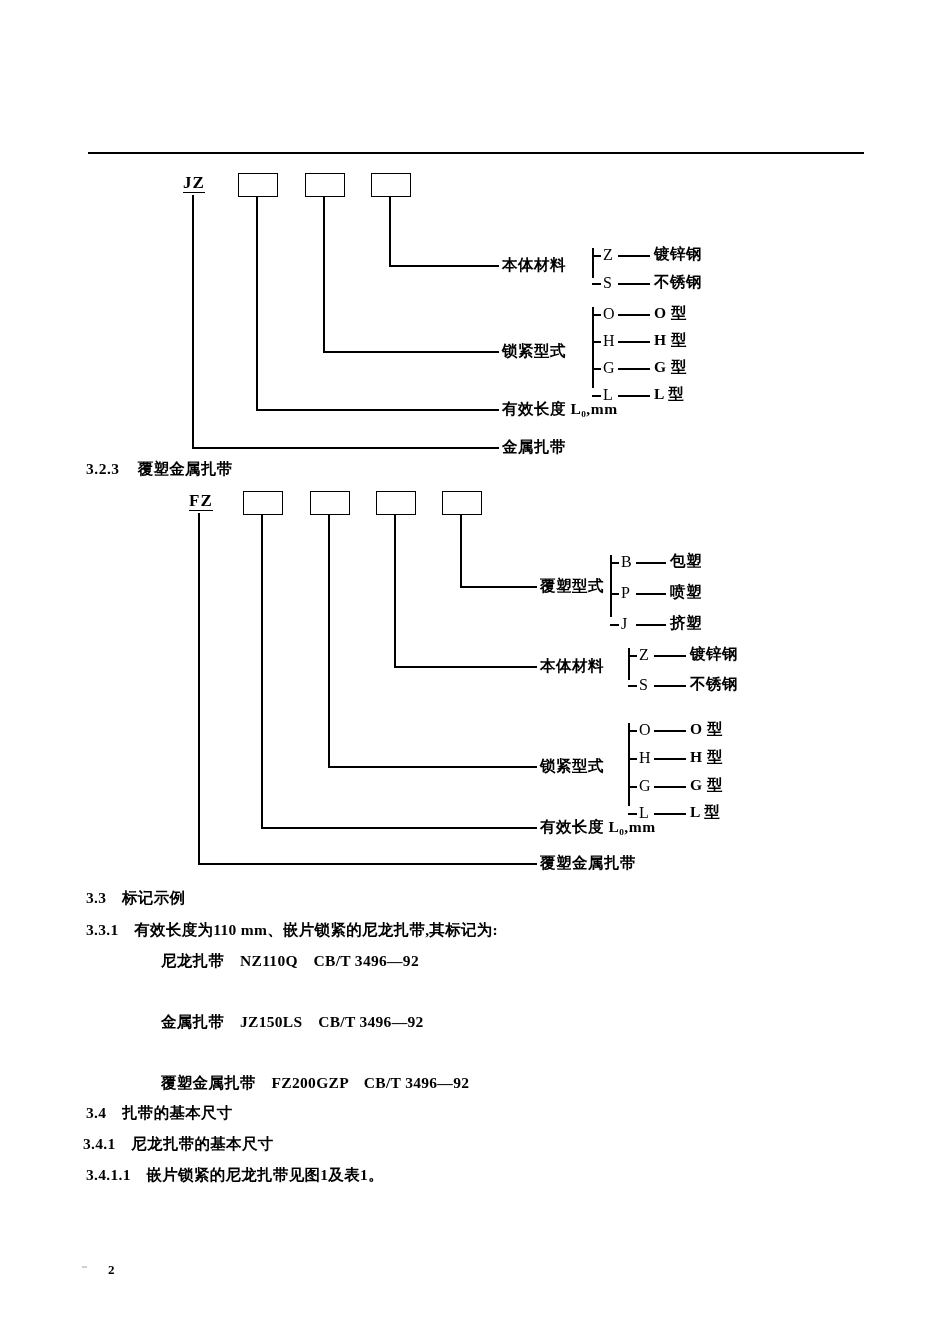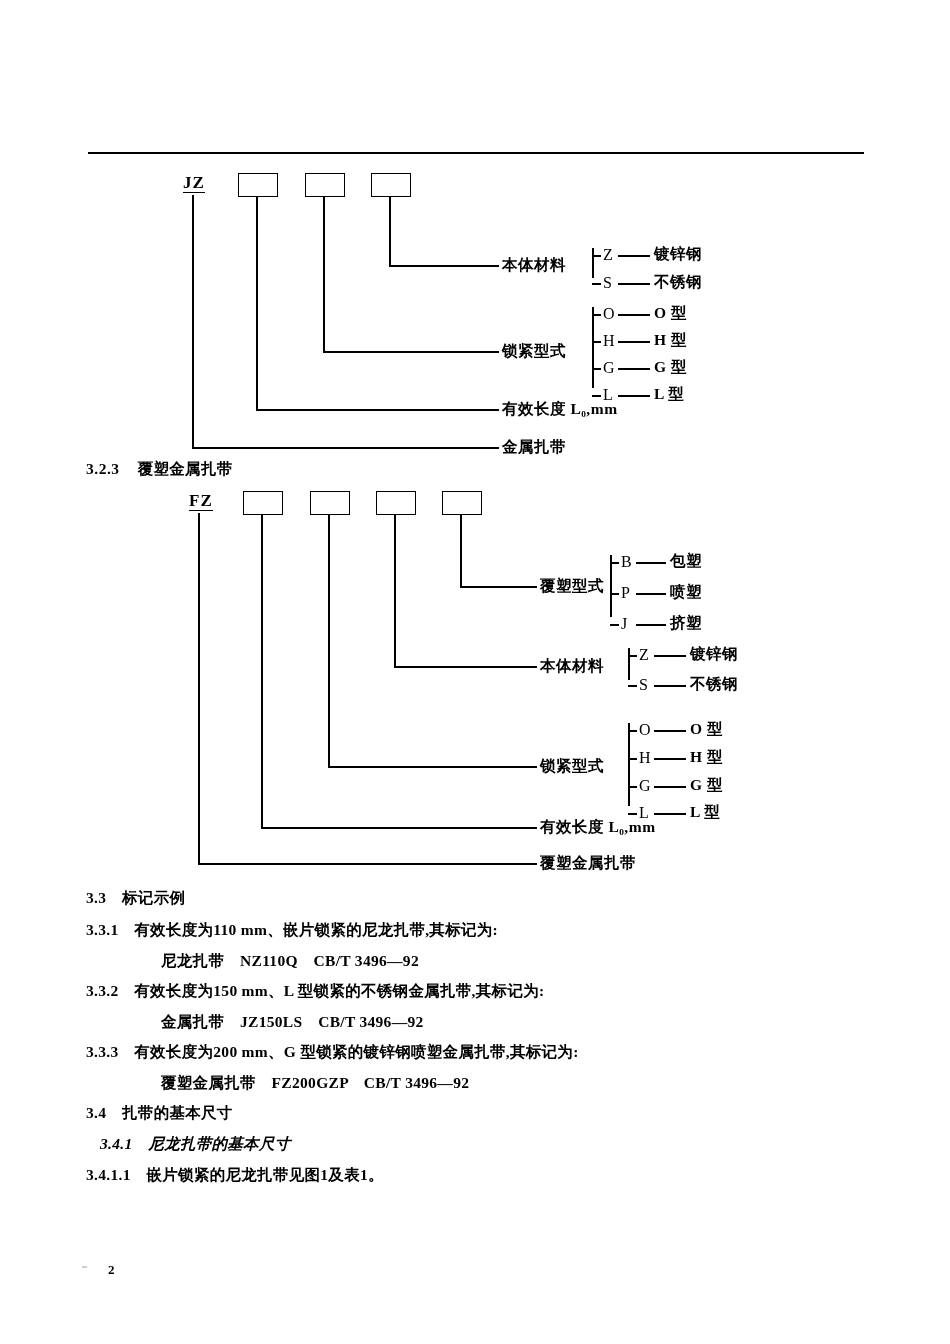--- a/index.html
+++ b/index.html
@@ -335,24 +335,22 @@
     <div class="lead-label cn" style="left:540px; top:819px;">有效长度 L₀,mm</div>
 
     <div class="vline" style="left:198px; top:513px; height:352px;"></div>
     <div class="hline" style="left:198px; top:863px; width:339px;"></div>
     <div class="lead-label cn" style="left:540px; top:855px;">覆塑金属扎带</div>
   </div>
 
   <div class="body-line" style="left:86px; top:888px;">3.3　标记示例</div>
   <div class="body-line" style="left:86px; top:920px;">3.3.1　有效长度为110 mm、嵌片锁紧的尼龙扎带,其标记为:</div>
   <div class="body-line" style="left:161px; top:951px;">尼龙扎带　NZ110Q　CB/T 3496—92</div>
-  <div class="body-line" style="left:86px; top:981px;">3.3.2　有效长度为150 mm、L 型锁紧的不锈钢金属扎带,其标记为:</div>
   <div class="body-line" style="left:161px; top:1012px;">金属扎带　JZ150LS　CB/T 3496—92</div>
-  <div class="body-line" style="left:86px; top:1042px;">3.3.3　有效长度为200 mm、G 型锁紧的镀锌钢喷塑金属扎带,其标记为:</div>
   <div class="body-line" style="left:161px; top:1073px;text-align:center;">覆塑金属扎带　FZ200GZP　CB/T 3496—92</div>
   <div class="body-line" style="left:86px; top:1103px;">3.4　扎带的基本尺寸</div>
-  <div class="body-line" style="left:100px; top:1134px;font-style:italic;">3.4.1　尼龙扎带的基本尺寸</div>
+  <div class="body-line" style="left:83px; top:1134px;">3.4.1　尼龙扎带的基本尺寸</div>
   <div class="body-line" style="left:86px; top:1165px;text-align:right;">3.4.1.1　嵌片锁紧的尼龙扎带见图1及表1。</div>
 
   <div id="spot-left"></div>
   <div id="page-number">2</div>
 
 </div>
 
 </body></html>

